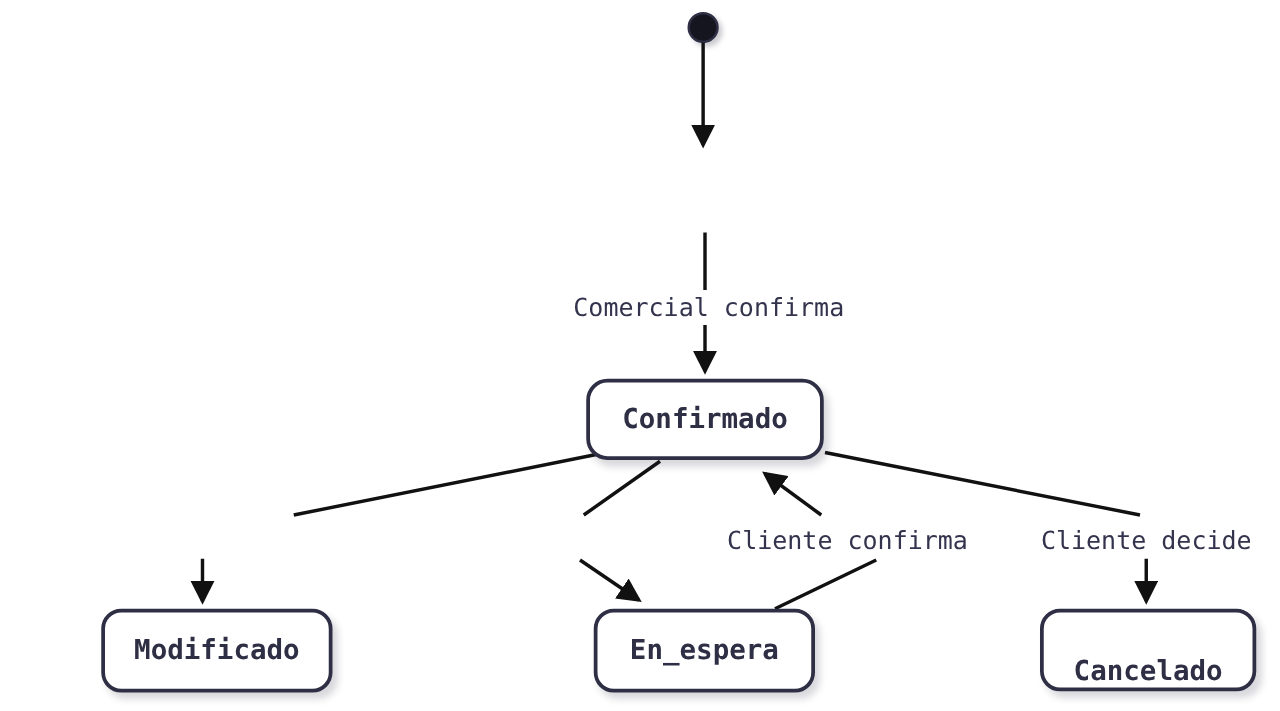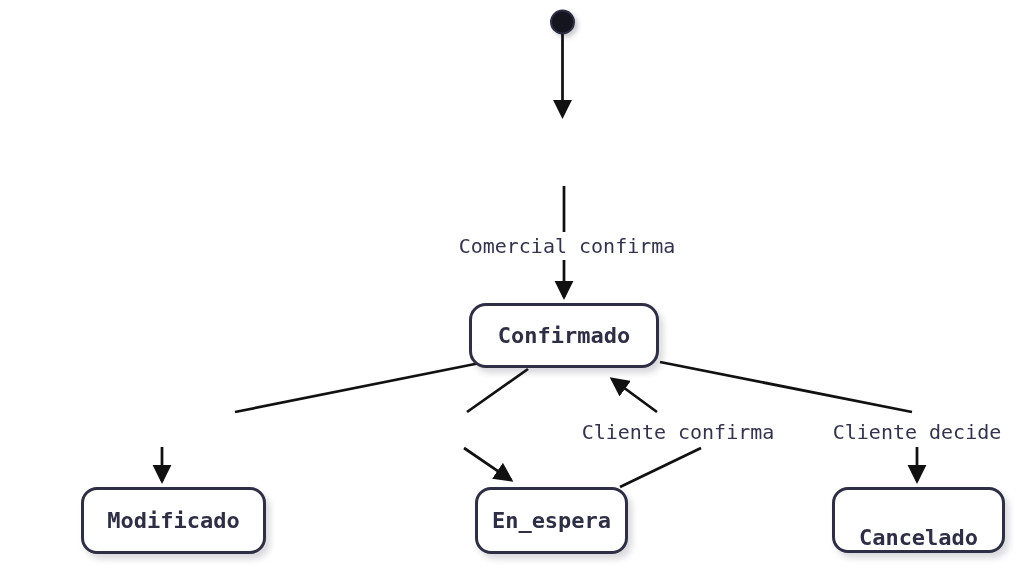--- a/index.html
+++ b/index.html
@@ -77,21 +77,21 @@
 
 
   <div class="state-node" style="left:469px; top:303px; width:190px; height:65px;border-radius:17px;">
     <span>Confirmado</span>
   </div>
 
   <div class="state-node" style="left:70px; top:487px; width:185px; height:67px;margin-left:11px;">
     <span>Modificado</span>
   </div>
 
-  <div class="state-node" style="left:475px; top:487px; width:153px; height:67px;">
+  <div class="state-node" style="left:475px; top:487px; width:177px; height:67px;">
     <span>En_espera</span>
   </div>
 
   <div class="state-node" style="left:832px; top:487px; width:173px; height:66px;align-items:flex-end;">
     <span>Cancelado</span>
   </div>
 
   <div class="edge-label" style="left:567px; top:232px;">Comercial confirma</div>
 
 

